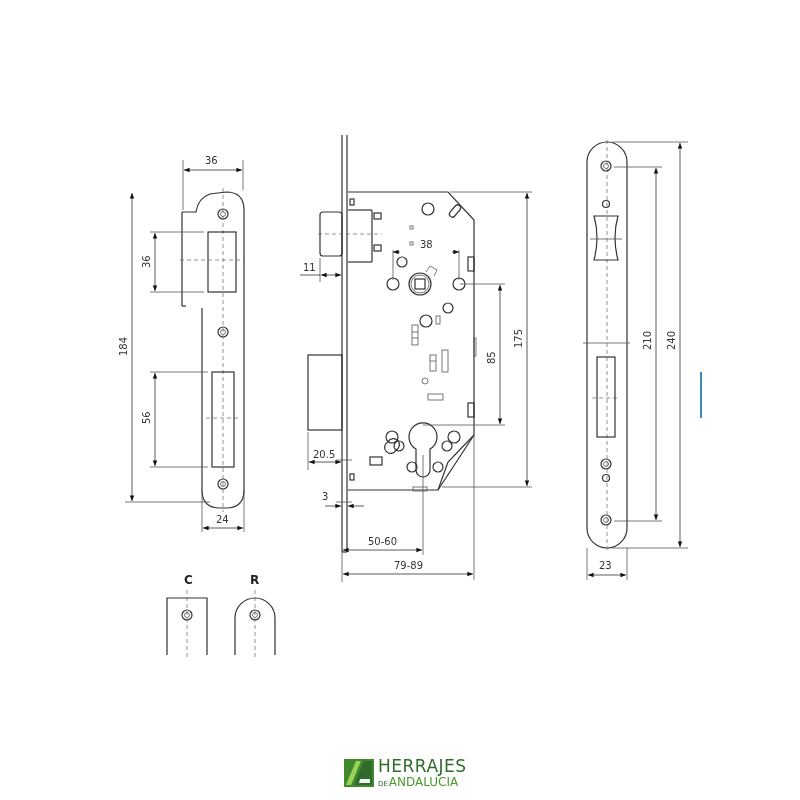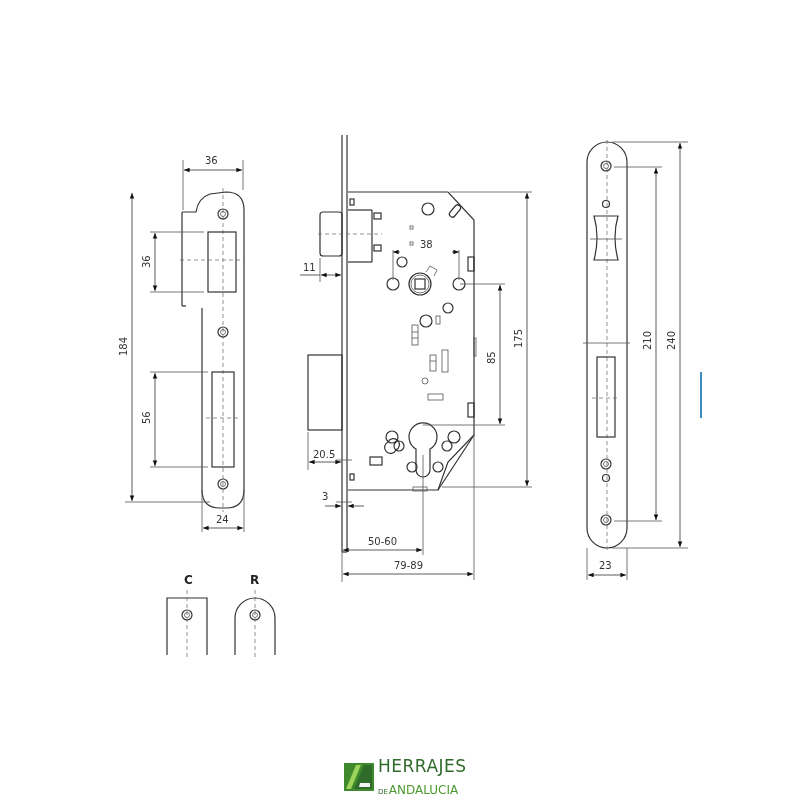--- a/index.html
+++ b/index.html
@@ -9,21 +9,21 @@
   .thin { stroke: #555; stroke-width: 0.8; fill: none; }
   .dash { stroke: #666; stroke-width: 0.7; fill: none; stroke-dasharray: 4 3; }
   .dim { stroke: #333; stroke-width: 0.8; fill: none; }
   .arrow { fill: #111; }
   .lbl { font-family: "DejaVu Sans", sans-serif; font-size: 10px; fill: #333; }
   .big { font-family: "DejaVu Sans", sans-serif; font-size: 12px; fill: #222; font-weight: bold; }
   .logo { position: absolute; left: 344px; top: 758px; display: flex; align-items: center; gap: 4px; }
   .logo-mark { width: 30px; height: 28px; }
   .logo-text { display: flex; flex-direction: column; line-height: 1; }
   .logo-l1 { font-family: "DejaVu Sans", sans-serif; font-size: 17px; color: #2f6b2a; letter-spacing: 0.5px; }
-  .logo-l2 { font-family: "DejaVu Sans", sans-serif; font-size: 12px; color: #4c9a2f; margin-top: 9px; }
+  .logo-l2 { font-family: "DejaVu Sans", sans-serif; font-size: 12px; color: #4c9a2f; margin-top: 1px; }
   .logo-l2 small { font-size: 7px; color: #2f6b2a; margin-right: 1px; }
   .blue-mark { position: absolute; left: 700px; top: 372px; width: 1.5px; height: 46px; background: #3c8dbc; }
 </style>
 </head>
 <body>
 
 <svg id="drawing" viewBox="0 0 800 800" xmlns="http://www.w3.org/2000/svg">
   <defs>
     <marker id="ar" viewBox="0 0 10 10" refX="10" refY="5" markerWidth="7" markerHeight="7" orient="auto-start-reverse">
       <path d="M0,1 L10,5 L0,9 z" class="arrow"></path>

